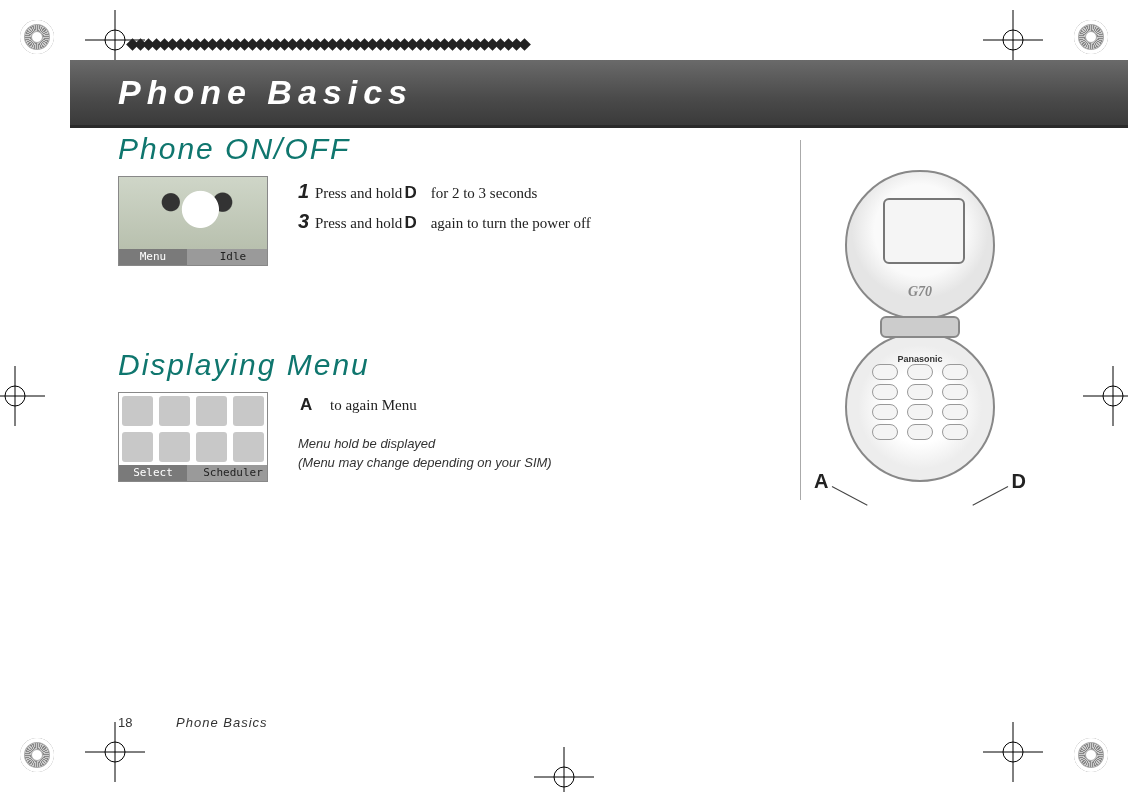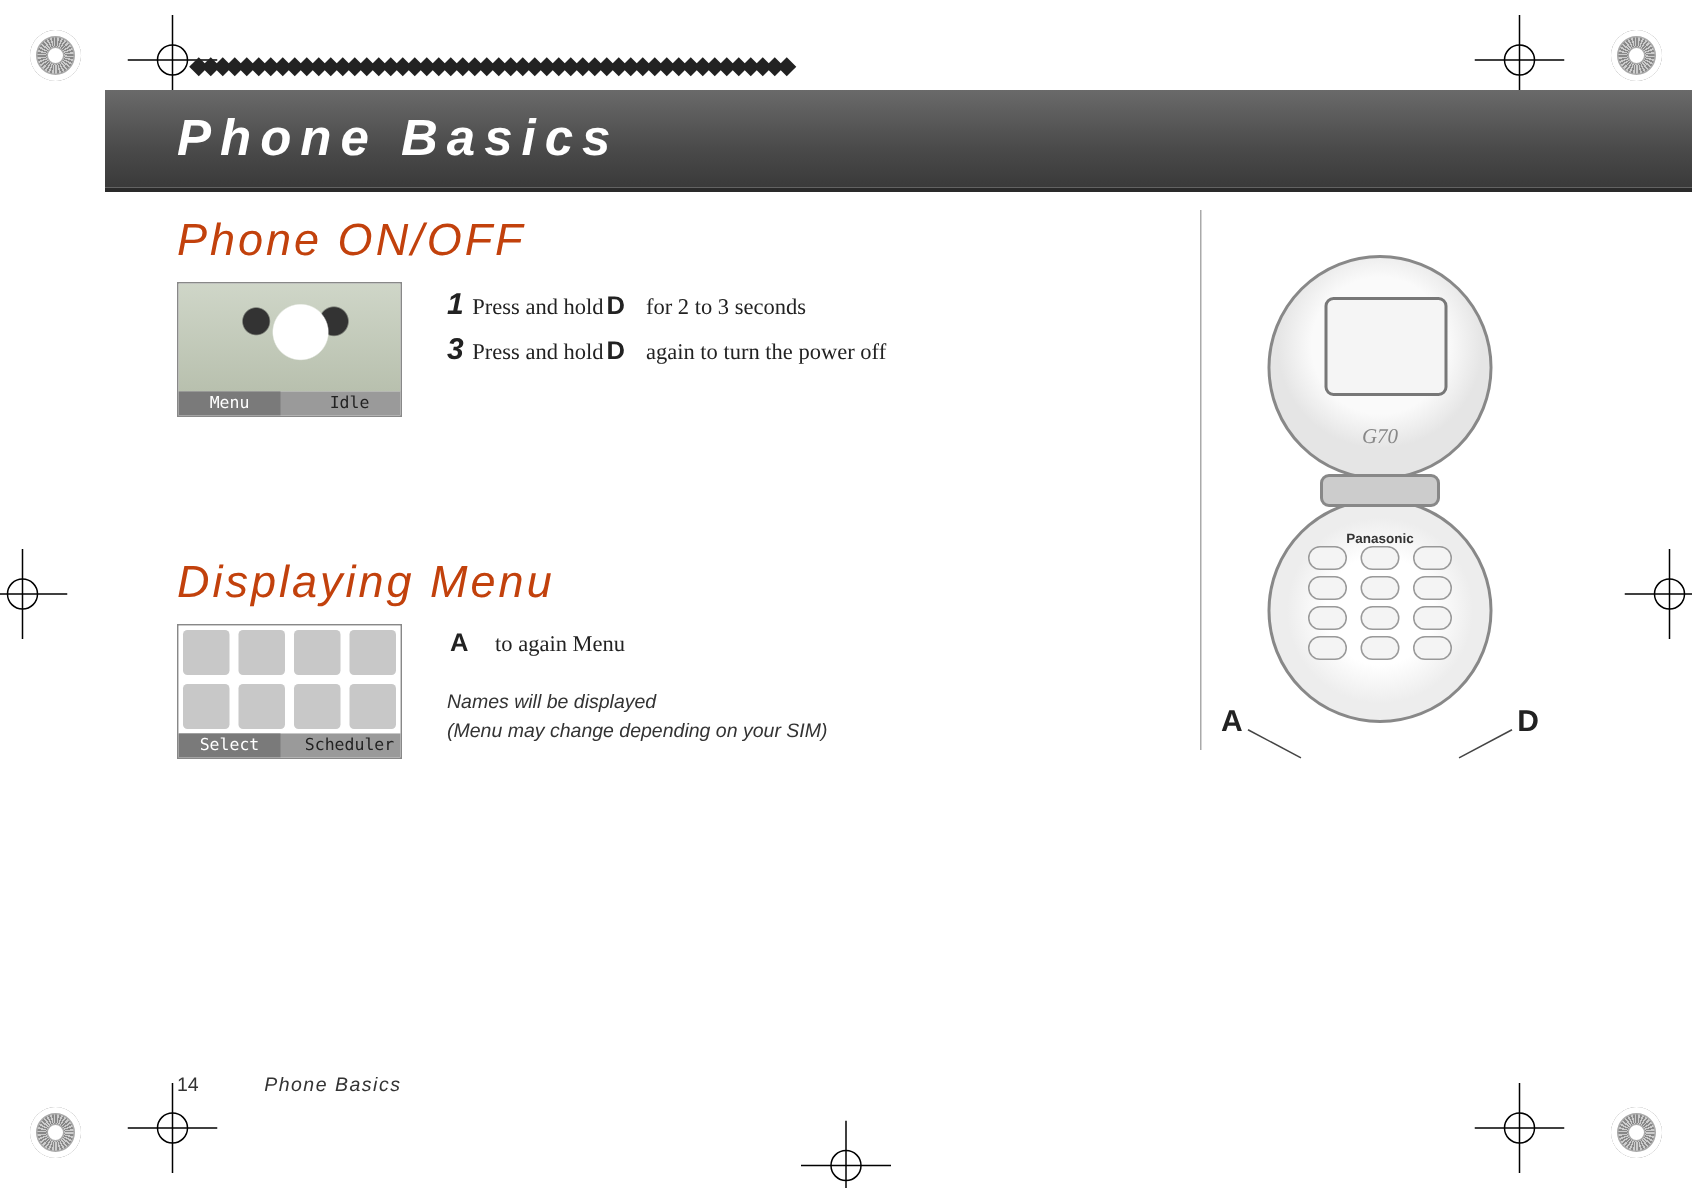--- a/index.html
+++ b/index.html
@@ -86,23 +86,23 @@
     font-weight: 600;
     letter-spacing: 6px;
     font-size: 34px;
   }
 
   .subheading {
     font-family: "Trebuchet MS", Verdana, sans-serif;
     font-style: italic;
     font-weight: 500;
     font-size: 30px;
-    color: #c2410c;
+    color: #0f766e;
     letter-spacing: 2px;
-    margin: 14px 0 10px 0;
+    margin: 2px 0 10px 0;
   }
 
   .content {
     position: absolute;
     top: 130px;
     left: 118px;
     width: 670px;
   }
 
   .row {
@@ -222,20 +222,21 @@
     background:#f5f5f5;
   }
   .flip-brand {
     position:absolute;
     bottom:18px; left:0; right:0;
     text-align:center;
     font-style:italic;
     font-family: cursive;
     font-size:14px;
     color:#888;
+    font-weight:bold;
   }
   .hinge {
     width: 80px;
     height: 22px;
     background:#ccc;
     border:2px solid #888;
     border-radius:6px;
     margin:-4px auto 0 auto;
     position:relative;
     z-index:2;
@@ -470,21 +471,21 @@
           <span>Scheduler</span>
         </div>
       </div>
     </div>
     <div class="steps">
       <div>
         <span class="key">A</span>
         <span>to again Menu</span>
       </div>
       <div class="note">
-        <div>Names will be displayed</div>
+        <div>Menu hold be displayed</div>
         <div>(Menu may change depending on your SIM)</div>
       </div>
     </div>
   </div>
 
 </div>
 
 <div class="divider"></div>
 
 <div class="phone-fig">
@@ -517,15 +518,15 @@
         </div>
     </div>
   </div>
   <div class="key-label klA">A</div>
   <div class="key-label klD">D</div>
   <div class="lead-line leadA"></div>
   <div class="lead-line leadD"></div>
 </div>
 
 <div class="footer">
-  <span class="pnum">14</span>
+  <span class="pnum">18</span>
   <span class="sect">Phone Basics</span>
 </div>
 
 </body></html>

